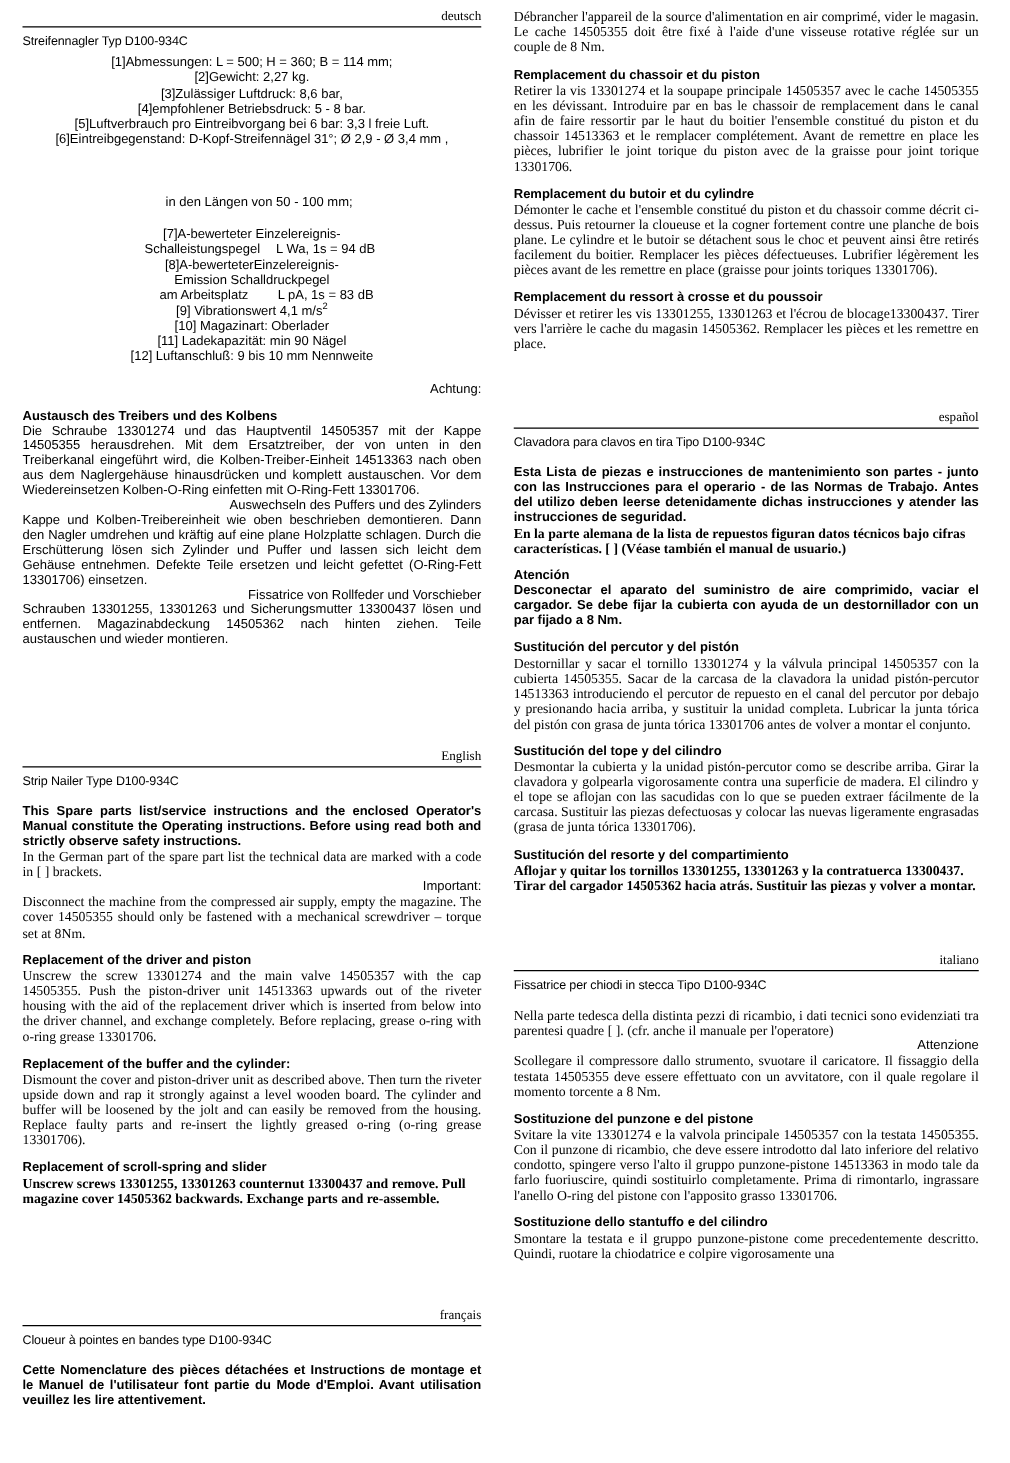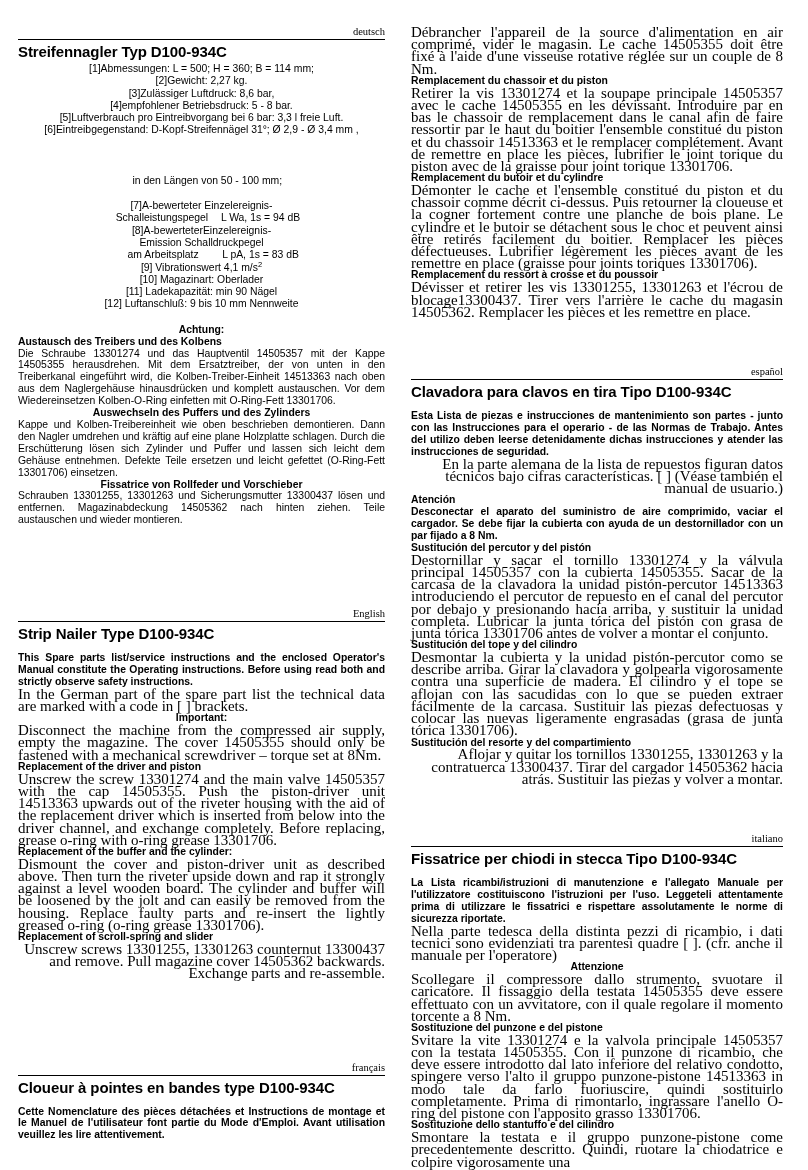--- a/index.html
+++ b/index.html
@@ -13,21 +13,21 @@
     font-family: "Liberation Sans", sans-serif;
     color: #000000;
     position: relative;
     overflow: hidden;
   }
   .page {
     position: relative;
     width: 808px;
     height: 1042px;
     box-sizing: border-box;
-    padding: 26px 14px 0 18px;
+    padding: 8px 14px 0 18px;
   }
   .columns {
     display: flex;
     gap: 26px;
     align-items: flex-start;
   }
   .col {
     width: 367px;
     flex: 0 0 367px;
   }
@@ -37,58 +37,60 @@
   }
 
   .lang-tag {
     text-align: right;
     font-size: 10.5px;
     line-height: 12px;
     font-family: "Liberation Serif", serif;
     margin-bottom: 1px;
   }
   .section-title {
-    font-size: 15px;
-    font-weight: bold;
+    font-size: 10px;
+    font-weight: normal;
     line-height: 17px;
     letter-spacing: -0.1px;
     margin: 0 0 3px 0;
   }
   .title-rule {
     border: 0;
     border-top: 1px solid #000;
     margin: 0 0 3px 0;
     height: 0;
   }
   p {
     margin: 0;
     font-size: 10.4px;
     line-height: 11.9px;
     text-align: justify;
     font-family: "Liberation Sans", sans-serif;
   }
   p.serifish {
     font-family: "Liberation Serif", serif;
-    font-size: 15px;
+    font-size: 11px;
     line-height: 12.2px;
   }
   p.bold {
     font-weight: bold;
   }
   p.head {
     font-weight: bold;
     text-align: left;
+    margin-top: 10px;
   }
   p.head-tight {
+    font-weight: normal;
+    text-align: right;
+    margin-top: 0;
+  }
+  p.nojust {
+    text-align: left;
     font-weight: bold;
-    text-align: center;
-    margin-top: 0;
-  }
-  p.nojust {
-    text-align: right;
   }
   .spec-list p {
     text-align: center;
     font-size: 10.4px;
     line-height: 12.3px;
   }
   .gap-sm { height: 7px; }
   .gap-md { height: 13px; }
   .gap-xl { height: 48px; }
   .gap-xxl { height: 82px; }
@@ -211,21 +213,20 @@
         <p class="serifish nojust">Aflojar y quitar los tornillos 13301255, 13301263 y la contratuerca 13300437. Tirar del cargador 14505362 hacia atrás. Sustituir las piezas y volver a montar.</p>
       </div>
 
       <div class="gap-xl"></div>
 
       <div>
         <div class="lang-tag">italiano</div>
         <hr class="title-rule">
         <div class="section-title">Fissatrice per chiodi in stecca Tipo D100-934C</div>
         <div class="gap-sm"></div>
-        <p class="bold">La  Lista  ricambi/istruzioni  di  manutenzione  e  l'allegato  Manuale  per l'utilizzatore costituiscono l'istruzioni per l'uso. Leggeteli attentamente prima  di  utilizzare  le  fissatrici  e  rispettare  assolutamente  le  norme  di sicurezza riportate.</p>
         <p class="serifish">Nella  parte  tedesca  della  distinta  pezzi  di  ricambio,  i  dati  tecnici  sono evidenziati tra parentesi quadre [ ]. (cfr. anche il manuale per l'operatore)</p>
         <p class="head-tight">Attenzione</p>
         <p class="serifish">Scollegare il compressore dallo strumento, svuotare il caricatore. Il fissaggio della testata 14505355 deve essere effettuato con un avvitatore, con il quale regolare il momento torcente a 8 Nm.</p>
         <p class="head">Sostituzione del punzone e del pistone</p>
         <p class="serifish">Svitare la vite 13301274 e la valvola principale 14505357 con la testata 14505355.  Con  il  punzone  di  ricambio,  che  deve  essere  introdotto  dal  lato inferiore del relativo condotto, spingere verso l'alto il gruppo punzone-pistone 14513363  in  modo  tale  da  farlo  fuoriuscire,  quindi  sostituirlo completamente.  Prima  di  rimontarlo,  ingrassare  l'anello  O-ring  del  pistone con l'apposito grasso 13301706.</p>
         <p class="head">Sostituzione dello stantuffo e del cilindro</p>
         <p class="serifish">Smontare  la  testata  e  il  gruppo  punzone-pistone  come  precedentemente descritto.  Quindi,  ruotare  la  chiodatrice  e  colpire  vigorosamente  una</p>
       </div>
     </div>
 

